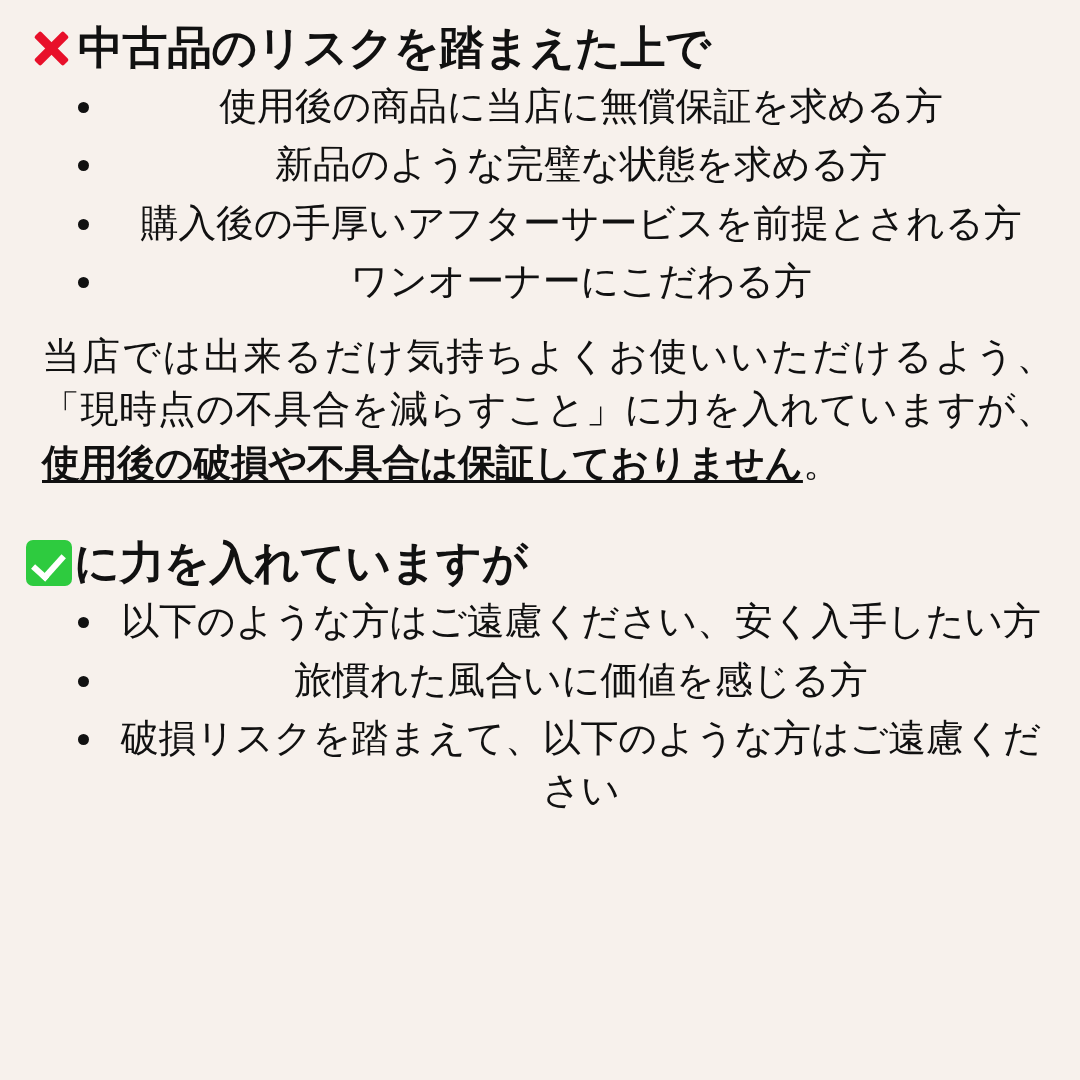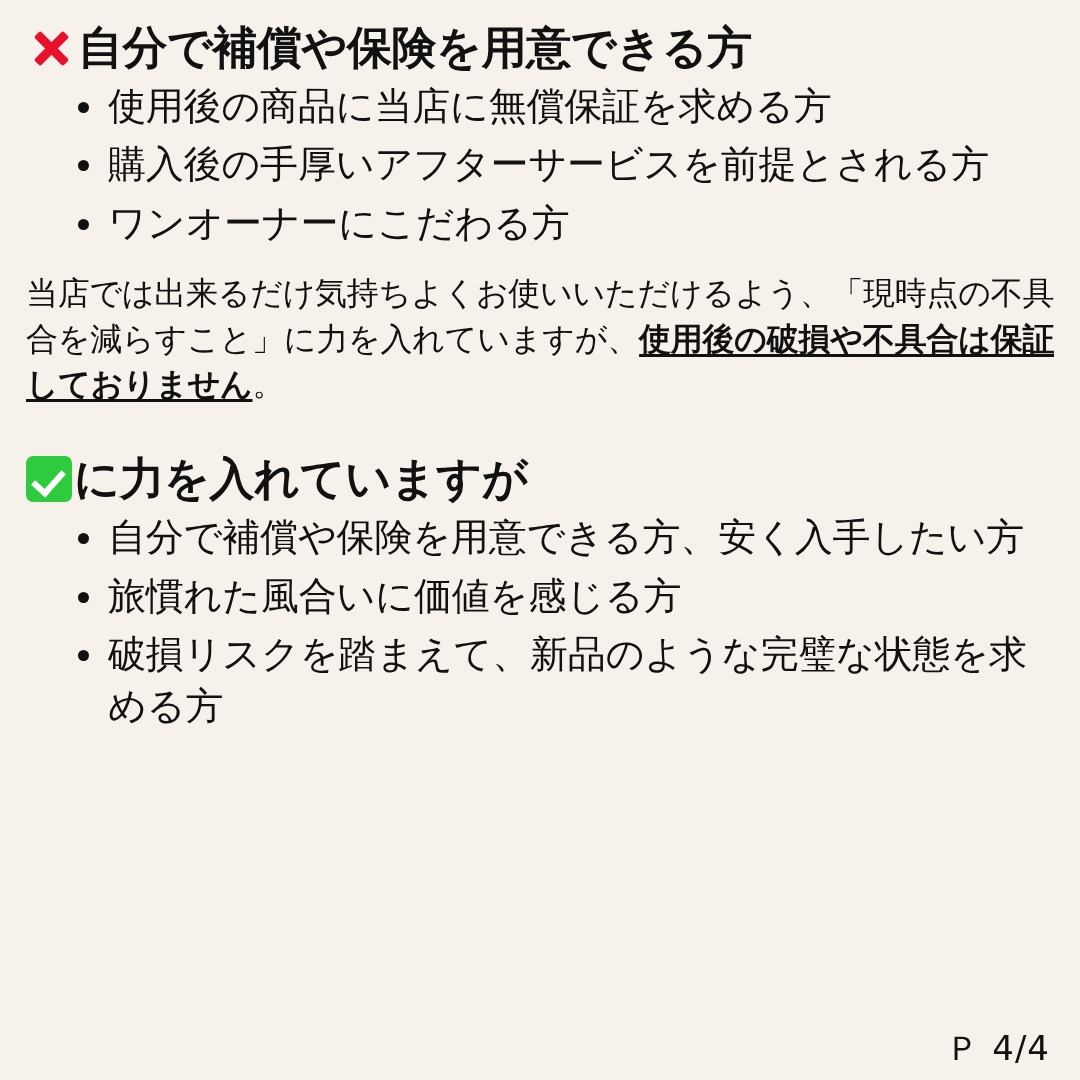--- a/index.html
+++ b/index.html
@@ -84,36 +84,37 @@
     margin: 6px 0 0 0;
     padding: 0 0 0 44px;
   }
   ul.bullets li {
     position: relative;
     font-size: 38px;
     line-height: 1.38;
     margin: 0 0 6px 0;
     padding-left: 38px;
     letter-spacing: -0.2px;
+    text-align: center;
   }
   ul.bullets li::before {
     content: "";
     position: absolute;
     left: 8px;
     top: 22px;
     width: 11px;
     height: 11px;
     border-radius: 50%;
     background: #111111;
   }
 
   .paragraph {
-    font-size: 32px;
+    font-size: 38px;
     line-height: 1.42;
-    margin: 22px 0 0 0;
+    margin: 22px 0 0 16px;
     letter-spacing: -0.4px;
     text-align: justify;
   }
   .paragraph .emph {
     font-weight: bold;
     text-decoration: underline;
     text-underline-offset: 4px;
   }
 
   .spacer-lg { height: 46px; }
@@ -127,38 +128,38 @@
     color: #111111;
   }
 </style>
 </head>
 <body style="background: rgb(247, 241, 236); color: rgb(17, 17, 17);">
 
 <div class="page">
 
   <div class="section-heading">
     <span class="mark mark-x"></span>
-    <span class="heading-text">自分で補償や保険を用意できる方</span>
+    <span class="heading-text">中古品のリスクを踏まえた上で</span>
   </div>
 
   <ul class="bullets">
     <li>使用後の商品に当店に無償保証を求める方</li>
+    <li>新品のような完璧な状態を求める方</li>
     <li>購入後の手厚いアフターサービスを前提とされる方</li>
     <li>ワンオーナーにこだわる方</li>
   </ul>
 
   <p class="paragraph"><span>当店では出来るだけ気持ちよくお使いいただけるよう、「現時点の不具合を減らすこと」に力を入れていますが、</span><span class="emph">使用後の破損や不具合は保証しておりません</span><span>。</span></p>
 
   <div class="spacer-lg"></div>
 
   <div class="section-heading">
     <span class="mark mark-check"></span>
     <span class="heading-text">に力を入れていますが</span>
   </div>
 
   <ul class="bullets">
-    <li>自分で補償や保険を用意できる方、安く入手したい方</li>
+    <li>以下のような方はご遠慮ください、安く入手したい方</li>
     <li>旅慣れた風合いに価値を感じる方</li>
-    <li>破損リスクを踏まえて、新品のような完璧な状態を求める方</li>
+    <li>破損リスクを踏まえて、以下のような方はご遠慮ください</li>
   </ul>
 
-  <div class="page-number">Ｐ 4/4</div>
 </div>
 
 </body></html>

